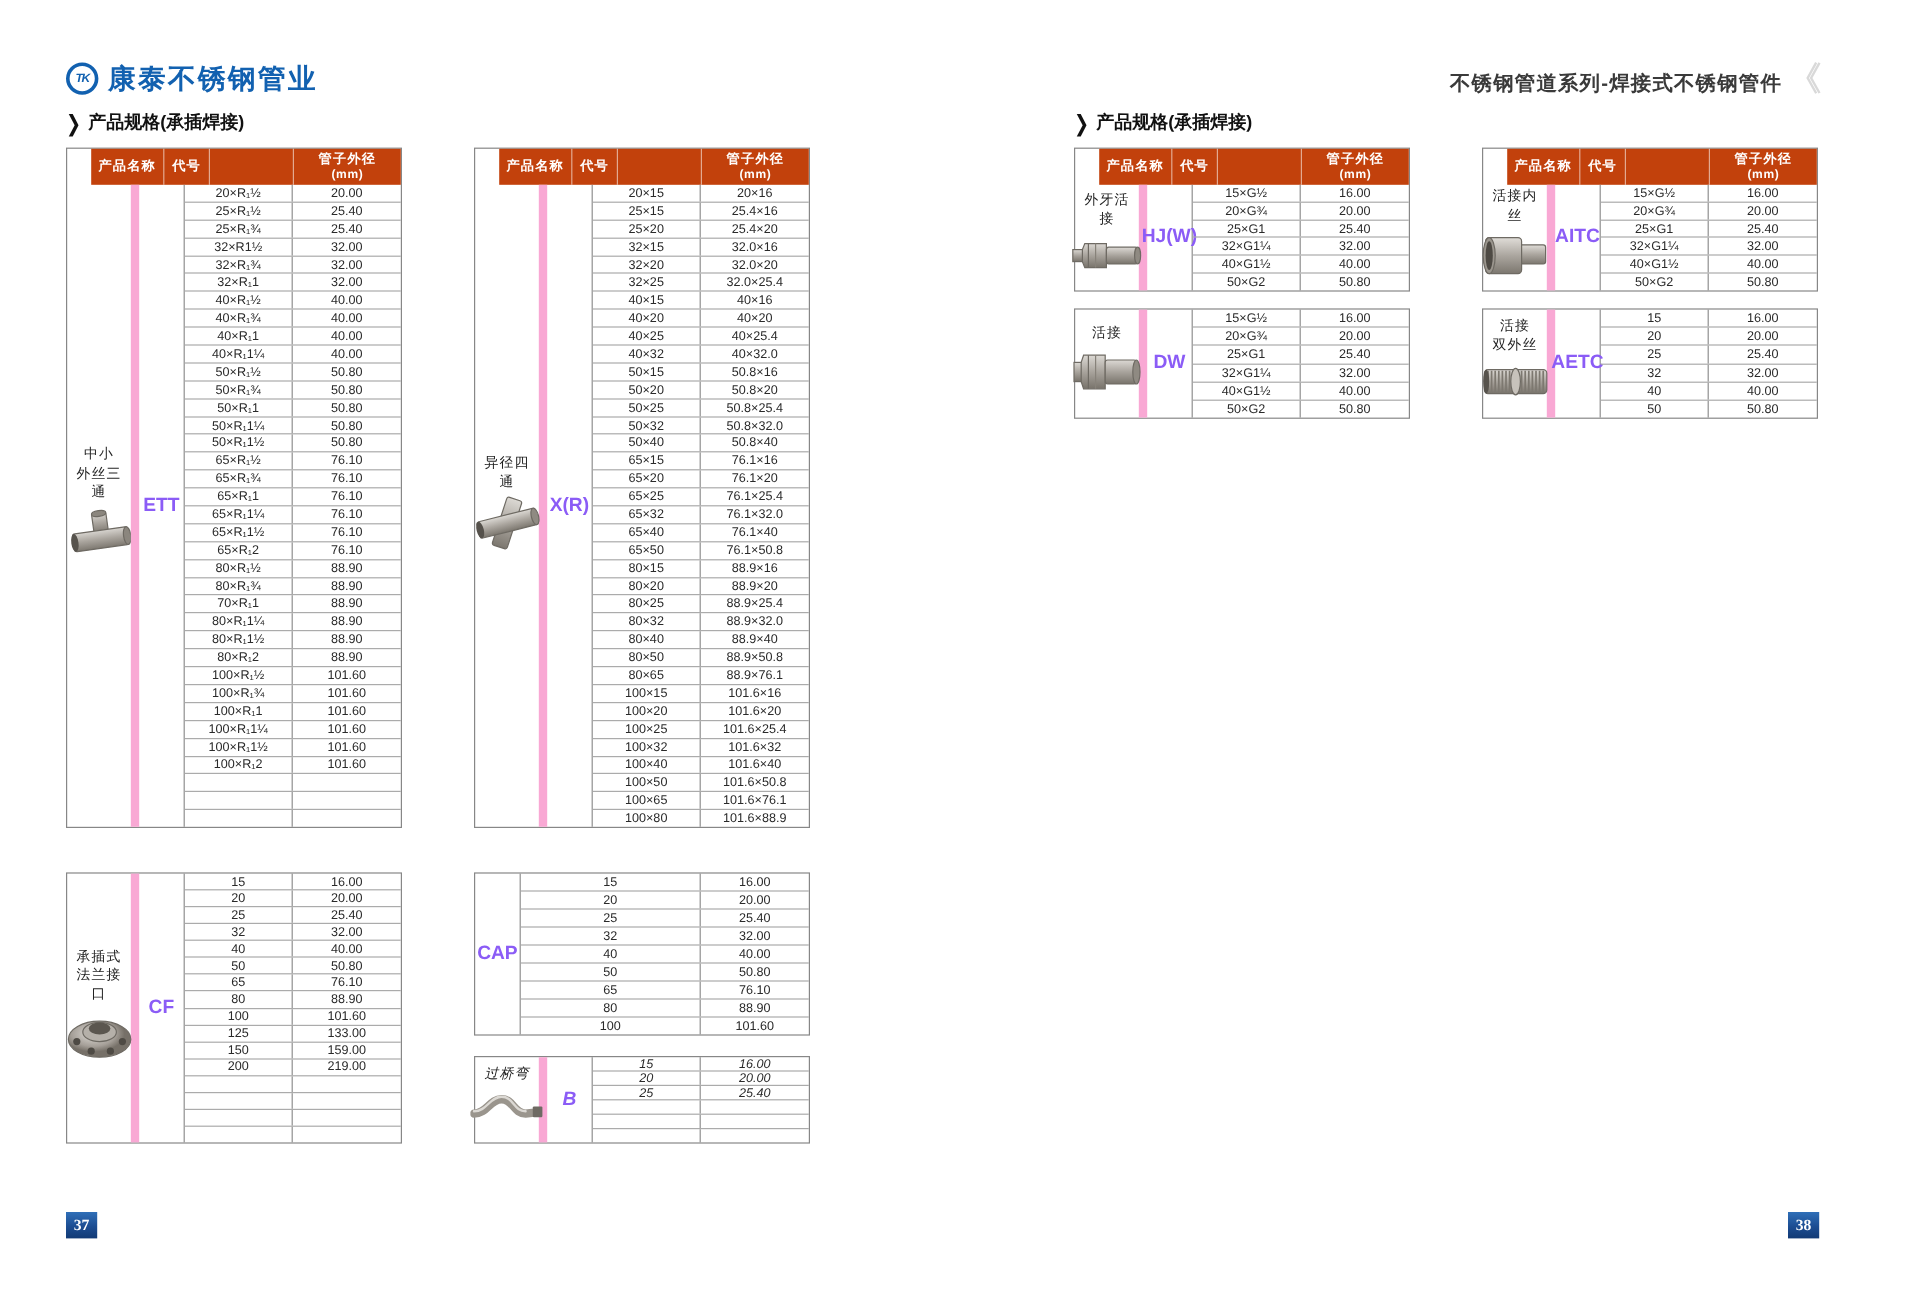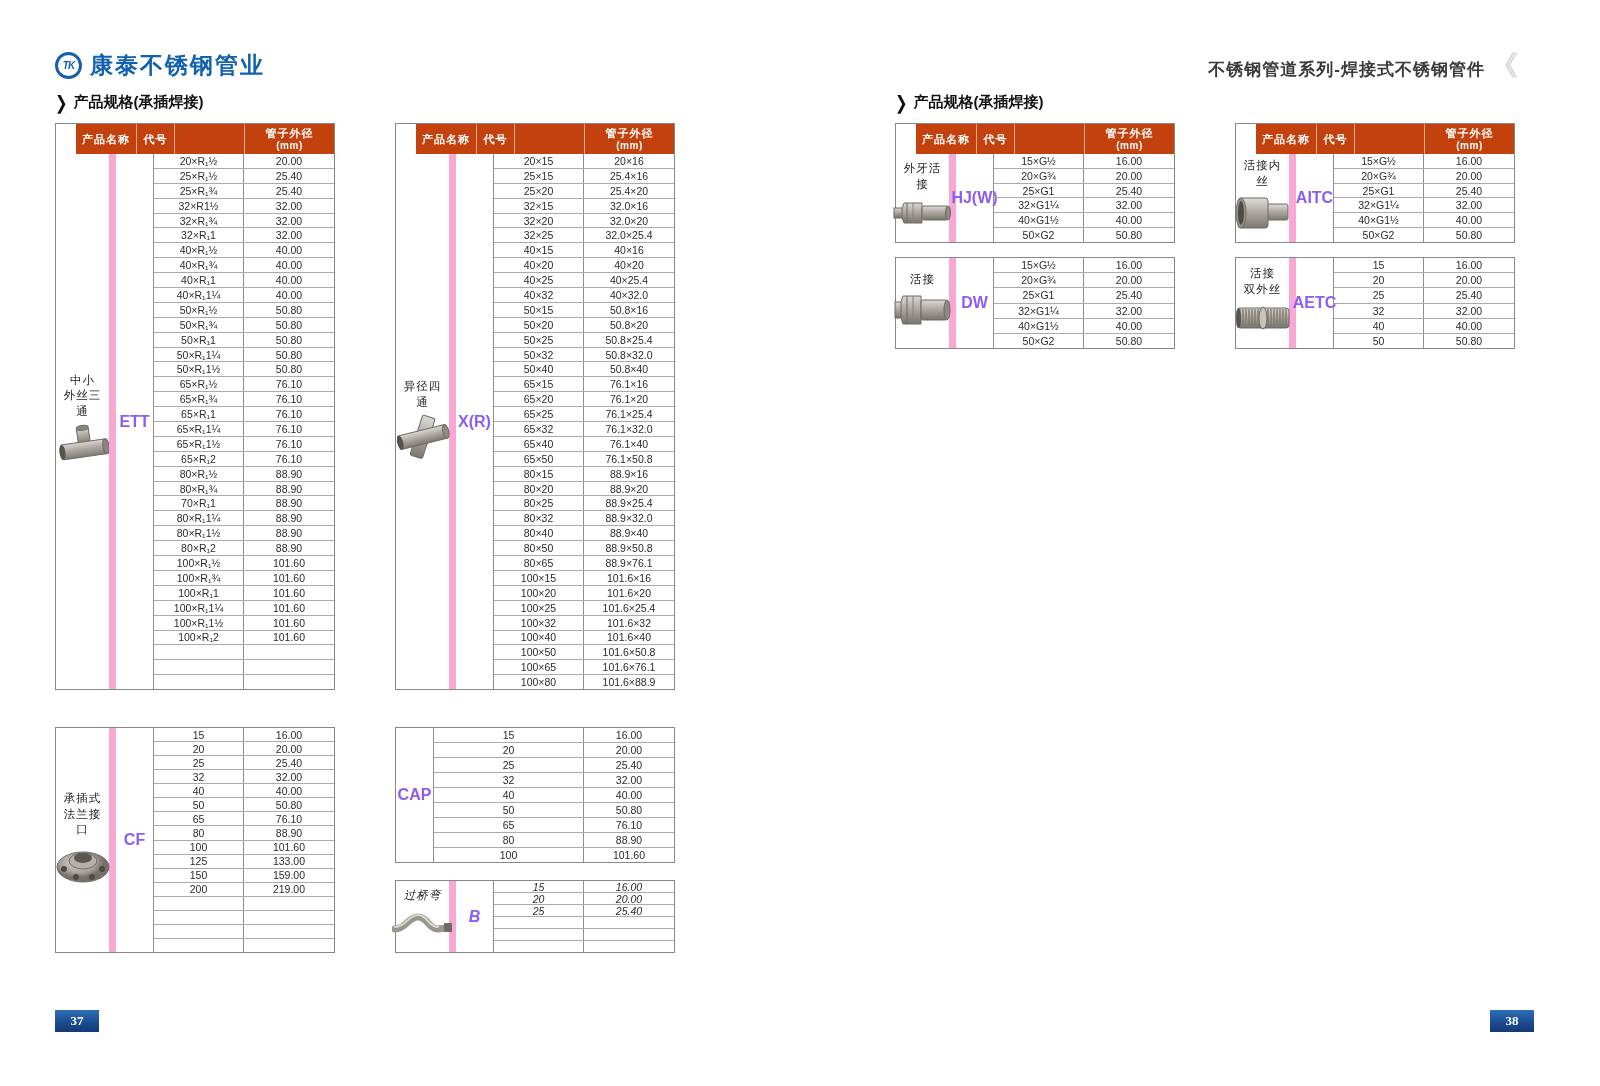--- a/index.html
+++ b/index.html
@@ -36,21 +36,21 @@
   .col-code{width:38px;flex:0 0 38px;border-right:1px solid #8f8f8f;box-sizing:border-box;
     display:flex;align-items:center;justify-content:center;font-size:16px;font-weight:bold;color:#8b5cf6;}
   .col-rows{flex:1;display:flex;flex-direction:column;min-width:0;}
   .row{flex:1;display:flex;border-bottom:1px solid #ababab;min-height:0;}
   .row:last-child{border-bottom:none;}
   .cell{display:flex;align-items:center;justify-content:center;font-size:10.5px;color:#2a2a2a;box-sizing:border-box;}
   .cell-dn{flex:1;border-right:1px solid #8f8f8f;}
   .cell-od{width:90px;flex:0 0 90px;}
   .prod-img{flex:0 0 auto;}
   
-  .page-box{position:absolute;width:44px;height:22px;display:flex;align-items:center;justify-content:center;
+  .page-box{position:absolute;width:26px;height:22px;display:flex;align-items:center;justify-content:center;
     background:linear-gradient(180deg,#2f6fb8 0%,#1c4d92 55%,#123a75 100%);
     color:#fff;font-family:"Liberation Serif","DejaVu Serif",serif;font-weight:bold;font-size:13px;}
 </style>
 </head>
 <body>
 
 <div class="logo">
   <div class="logo-icon">TK</div>
   <div class="logo-text">康泰不锈钢管业</div>
 </div>

